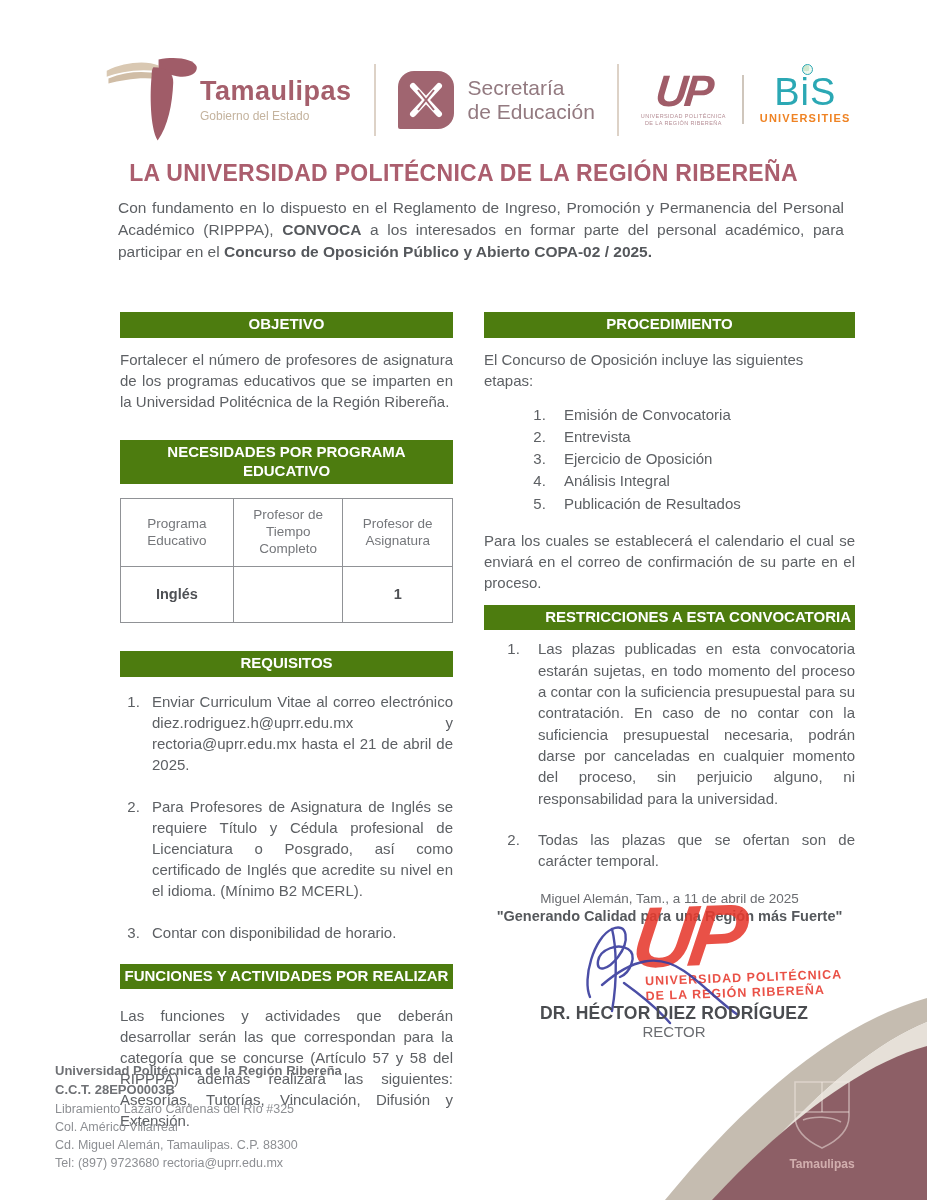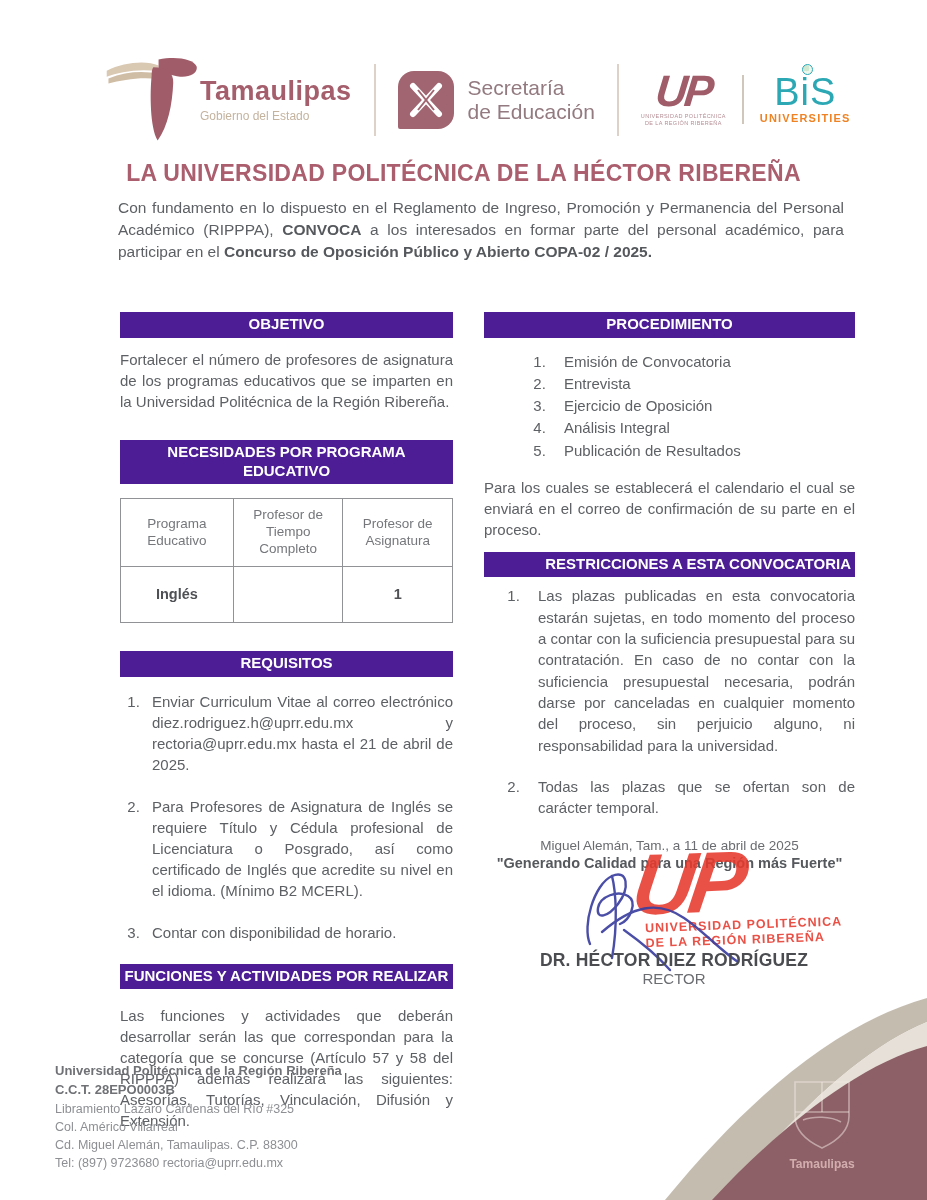--- a/index.html
+++ b/index.html
@@ -43,21 +43,21 @@
     font-size:15.5px; line-height:1.42; text-align:justify; }
   .intro b { color:#55585c; }
   .bases { position:absolute; top:284px; left:60px; width:807px;
     text-align:center; font-size:19px; font-weight:bold; color:#55585c; letter-spacing:.5px; }
 
   
   .columns { position:absolute; top:312px; left:120px; width:735px; display:flex; gap:31px; }
   .col-left { width:333px; }
   .col-right { width:371px; position:relative; }
 
-  .sec-bar { background:#4c1d95; color:#ffffff; font-weight:bold; font-size:15px;
+  .sec-bar { background:#4d7c0f; color:#ffffff; font-weight:bold; font-size:15px;
     text-align:center; padding:3px 4px 4px; line-height:1.25; }
   .body-p { font-size:15px; line-height:1.4; text-align:justify; margin:11px 0 0; }
 
   
   .prog-table { width:100%; border-collapse:collapse; margin-top:14px; }
   .prog-table th, .prog-table td { border:1.5px solid #909296; font-weight:normal; }
   .prog-table th { font-size:13.5px; color:#75777b; text-align:center; padding:8px 6px; line-height:1.25; }
   .prog-table td { font-size:14.5px; font-weight:bold; color:#4e5054; text-align:center; height:56px; }
 
   ol.num-list { margin:14px 0 0; padding-left:24px; }
@@ -139,21 +139,21 @@
         <div class="up-sub">UNIVERSIDAD POLITÉCNICA</div>
         <div class="up-sub" style="margin-top:0;">DE LA REGIÓN RIBEREÑA</div>
       </div>
       <div class="bis-wrap">
         <div class="bis-text"><span>B</span><span class="bis-i"><span>i</span><span class="bis-globe"></span></span><span>S</span></div>
         <div class="bis-sub">UNIVERSITIES</div>
       </div>
     </div>
   </div>
 
-  <div class="doc-title">LA UNIVERSIDAD POLITÉCNICA DE LA HÉCTOR RIBEREÑA</div>
+  <div class="doc-title">LA UNIVERSIDAD POLITÉCNICA DE LA REGIÓN RIBEREÑA</div>
 
   <p class="intro"><span>Con fundamento en lo dispuesto en el Reglamento de Ingreso, Promoción y Permanencia del Personal Académico (RIPPPA), </span><b>CONVOCA</b><span> a los interesados en formar parte del personal académico, para participar en el </span><b>Concurso de Oposición Público y Abierto COPA-02 / 2025.</b></p>
 
 
   <div class="columns">
 
     <div class="col-left">
 
       <div class="sec-bar">OBJETIVO</div>
       <p class="body-p">Fortalecer el número de profesores de asignatura de los programas educativos que se imparten en la Universidad Politécnica de la Región Ribereña.</p>
@@ -185,20 +185,21 @@
       </ol>
 
       <div class="sec-bar mt20" style="padding-left:0;padding-right:0;">FUNCIONES Y ACTIVIDADES POR REALIZAR</div>
       <p class="body-p" style="margin-top:16px;">Las funciones y actividades que deberán desarrollar serán las que correspondan para la categoría que se concurse (Artículo 57 y 58 del RIPPPA) además realizará las siguientes: Asesorías, Tutorías, Vinculación, Difusión y Extensión.</p>
 
     </div>
 
     <div class="col-right">
 
       <div class="sec-bar">PROCEDIMIENTO</div>
+      <p class="body-p" style="text-align:left;">El Concurso de Oposición incluye las siguientes etapas:</p>
 
       <ol class="steps">
         <li>Emisión de Convocatoria</li>
         <li>Entrevista</li>
         <li>Ejercicio de Oposición</li>
         <li>Análisis Integral</li>
         <li>Publicación de Resultados</li>
       </ol>
 
       <p class="body-p" style="margin-top:15px;">Para los cuales se establecerá el calendario el cual se enviará en el correo de confirmación de su parte en el proceso.</p>

